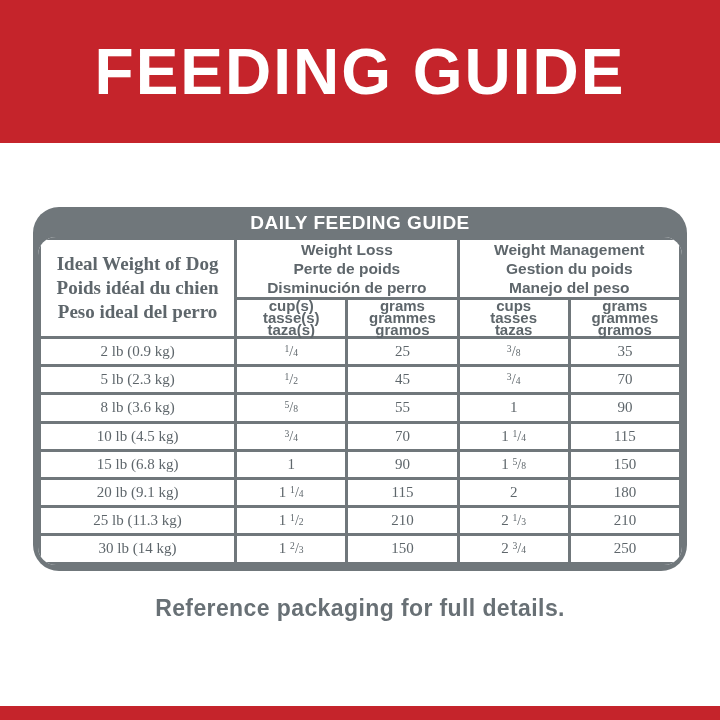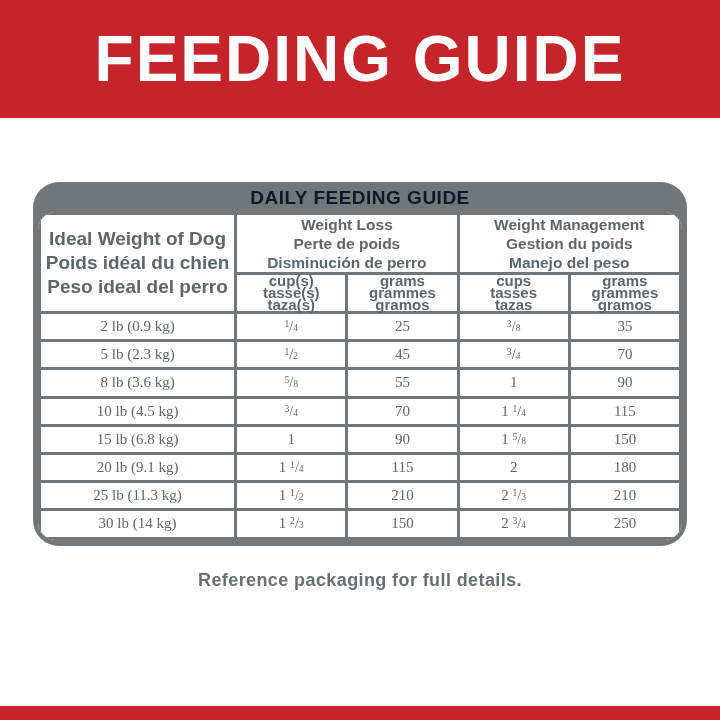--- a/index.html
+++ b/index.html
@@ -11,42 +11,42 @@
   html,body{margin:0;padding:0;}
   body{
     width:720px;height:720px;
     background:#fff;
     font-family:"Liberation Sans", sans-serif;
     position:relative;
     overflow:hidden;
   }
   
   .banner{
-    height:118px;
+    height:143px;
     background:var(--red);
     display:flex;align-items:center;justify-content:center;
   }
   .banner-title{
     color:#fff;
     font-weight:bold;
     font-size:64px;
     letter-spacing:2px;
     white-space:nowrap;
   }
   
   .table-wrap{
     margin:64px 33px 0;
   }
   .table-outer{
     background:var(--slate);
     border-radius:26px;
     padding:0 5px 6px;
   }
   .table-title{
-    color:#0f172a;
+    color:#ffffff;
     font-weight:bold;
     font-size:19px;
     line-height:23px;
     text-align:center;
     padding:4px 0 3px;
     letter-spacing:.5px;
   }
   .grid{
     background:#fff;
     border-radius:18px;
@@ -63,20 +63,21 @@
     vertical-align:middle;
     padding:0;
     color:var(--text);
   }
   col.c-weight{width:30.6%;}
   col.c-val{width:17.35%;}
   th.weight-head{
     font-size:19px;
     line-height:24px;
     font-weight:bold;
+    font-family:Liberation Serif, serif;
   }
   th.group{
     font-size:15.5px;
     line-height:19px;
     font-weight:bold;
     height:58px;
   }
   th.unit{
     font-size:15px;
     line-height:12px;
@@ -89,21 +90,21 @@
     font-weight:400;
     font-family:Liberation Serif, serif;
   }
   .fr-n{font-size:.64em;vertical-align:.38em;}
   .fr-s{font-size:.95em;}
   .fr-d{font-size:.64em;vertical-align:-.05em;}
   
   .footer-note{
     text-align:center;
     margin-top:24px;
-    font-size:18px;
+    font-size:23px;
     font-weight:bold;
     letter-spacing:.4px;
     color:#687075;
   }
   .bottom-strip{
     position:absolute;
     left:0;right:0;bottom:0;
     height:14px;
     background:var(--red);
   }

